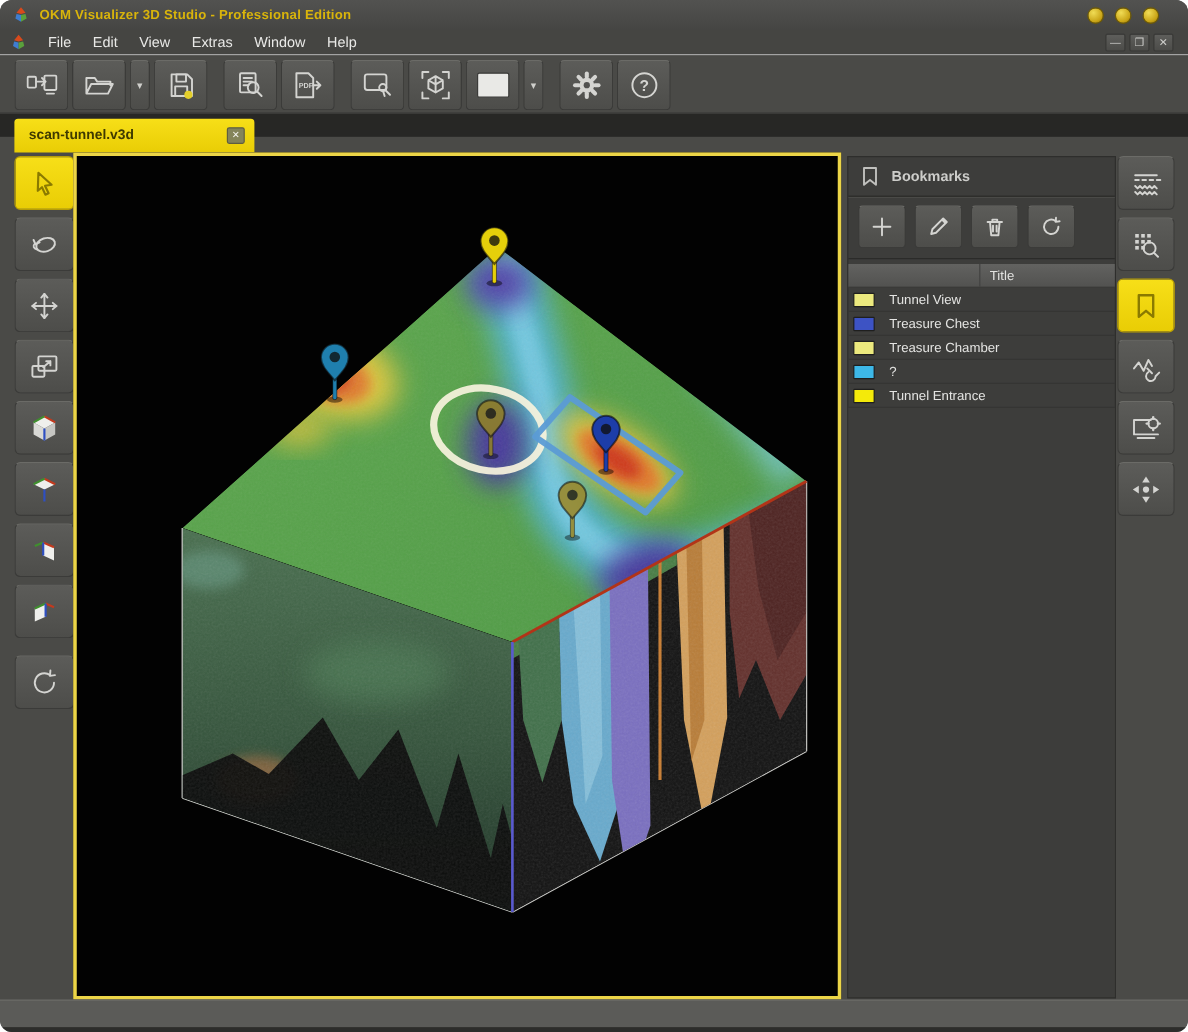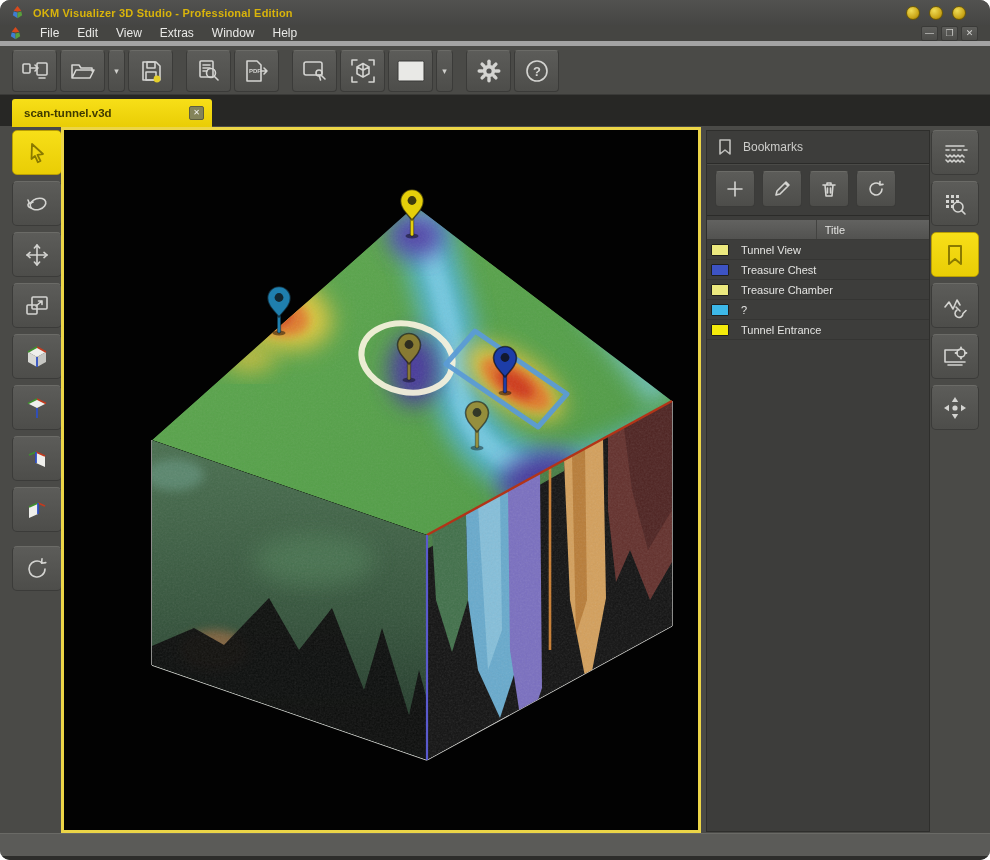--- a/index.html
+++ b/index.html
@@ -5,51 +5,51 @@
   html,body{margin:0;padding:0;background:#ffffff;}
   body{width:990px;height:860px;position:relative;font-family:"Liberation Sans",sans-serif;-webkit-font-smoothing:antialiased;}
   .window{position:absolute;left:0;top:0;width:990px;height:860px;background:#4a4a47;border-radius:10px;overflow:hidden;}
   
   .titlebar{position:absolute;left:0;top:0;width:100%;height:25px;background:linear-gradient(#525250,#454543);display:flex;align-items:center;padding:0 10px;box-sizing:border-box;}
   .app-icon{width:15px;height:15px;margin-right:8px;flex:0 0 auto;}
   .title-text{color:#d9b40b;font-size:11px;font-weight:bold;letter-spacing:.2px;}
   .tb-controls{margin-left:auto;display:flex;gap:9px;margin-right:14px;}
   .tb-ball{width:14px;height:14px;border-radius:50%;background:radial-gradient(circle at 35% 30%,#f0dc55,#c9a416 65%,#8a6d08);border:1px solid #6e5a05;box-sizing:border-box;}
   
-  .menubar{position:absolute;left:0;top:25px;width:100%;height:21px;background:#454542;display:flex;align-items:center;padding:0 8px;box-sizing:border-box;border-bottom:5px solid #a3a3a3;}
+  .menubar{position:absolute;left:0;top:25px;width:100%;height:21px;background:#454542;display:flex;align-items:center;padding:0 8px;box-sizing:border-box;border-bottom:1px solid #a3a3a3;}
   .menu-item{color:#e9e9e7;font-size:12px;padding:2px 9px;cursor:default;}
   .mdi-controls{margin-left:auto;display:flex;gap:3px;margin-right:4px;}
   .mdi-btn{width:17px;height:15px;background:linear-gradient(#5e5e5b,#4c4c49);border:1px solid #3a3a38;border-radius:2px;color:#cfcfcc;font-size:9px;line-height:13px;text-align:center;box-sizing:border-box;}
   
   .toolbar{position:absolute;left:0;top:47px;width:100%;height:47px;background:#4a4a47;display:flex;align-items:center;padding-left:12px;box-sizing:border-box;}
   .tool-group{display:flex;align-items:center;}
   .tool-sep{width:10px;}
   .tbtn{width:45px;height:42px;margin-right:3px;background:linear-gradient(#5c5c59,#4d4d4a);border:1px solid #3b3b39;border-top-color:#6b6b67;border-radius:4px;display:flex;align-items:center;justify-content:center;box-sizing:border-box;}
   .tbtn-narrow{width:17px;}
   .tbtn svg{display:block;}
   .drop-glyph{color:#cfcfcc;font-size:9px;}
   
-  .tabbar{position:absolute;left:0;top:94px;width:100%;height:32px;background:#272725;border-top:1px solid #3a3a38;box-sizing:border-box;}
+  .tabbar{position:absolute;left:0;top:94px;width:100%;height:20px;background:#272725;border-top:1px solid #3a3a38;box-sizing:border-box;}
   .tab{position:absolute;left:12px;top:4px;width:200px;height:28px;background:linear-gradient(#f7df18,#e9cd05);border-radius:3px 3px 0 0;display:flex;align-items:center;padding:0 8px 0 12px;box-sizing:border-box;}
   .tab-label{color:#3f3a00;font-size:11.5px;font-weight:bold;flex:1;}
   .tab-close{width:15px;height:14px;background:#84845a;border:1px solid #5e5e40;border-radius:2px;color:#f3f3ee;font-size:8px;line-height:12px;text-align:center;box-sizing:border-box;}
   
   .rail{position:absolute;display:flex;flex-direction:column;}
   .rail-left{left:12px;top:130px;width:50px;}
   .rail-right{left:931px;top:130px;width:48px;}
   .rbtn{width:100%;height:45px;margin-bottom:6px;background:linear-gradient(#5c5c59,#4d4d4a);border:1px solid #3b3b39;border-top-color:#6b6b67;border-radius:5px;display:flex;align-items:center;justify-content:center;box-sizing:border-box;}
   .rbtn.active{background:linear-gradient(#f7df18,#e9cd05);border-color:#b89e04;}
   .rail-gap{height:8px;flex:0 0 auto;}
   
   .viewport{position:absolute;left:61px;top:127px;width:640px;height:706px;border:3px solid #ecd547;background:#020202;box-sizing:border-box;}
   .viewport svg{display:block;}
   
   .panel{position:absolute;left:706px;top:130px;width:224px;height:702px;background:#3d3d3b;border:1px solid #2e2e2c;box-sizing:border-box;display:flex;flex-direction:column;}
   .panel-header{height:32px;display:flex;align-items:center;padding:0 10px;border-bottom:1px solid #2b2b29;box-shadow:0 1px 0 #4a4a47;}
-  .panel-title{color:#cdcdca;font-size:12px;font-weight:normal;margin-left:10px;}
+  .panel-title{color:#cdcdca;font-size:12px;font-weight:bold;margin-left:10px;}
   .panel-toolbar{display:flex;gap:7px;padding:7px 8px 8px 8px;border-bottom:1px solid #2b2b29;}
   .pbtn{width:40px;height:36px;background:linear-gradient(#5c5c59,#4d4d4a);border:1px solid #3b3b39;border-top-color:#6b6b67;border-radius:4px;display:flex;align-items:center;justify-content:center;box-sizing:border-box;}
   .table-head{height:19px;background:linear-gradient(#626260,#525250);border-bottom:1px solid #3a3a38;display:flex;align-items:center;margin-top:4px;justify-content:center;}
   .th-swatch-col{width:26px;height:100%;border-right:1px solid #434341;box-sizing:border-box;}
   .th-title{color:#e2e2e0;font-size:11px;padding-left:8px;}
   .bm-list{flex:0 0 auto;}
   .bm-row{height:19px;display:flex;align-items:center;border-bottom:1px solid #353533;}
   .bm-swatch-col{width:26px;display:flex;justify-content:center;}
   .bm-swatch{width:18px;height:12px;border:1px solid #1f1f1e;border-radius:1px;box-sizing:border-box;}
   .bm-title{color:#e4e4e2;font-size:11px;padding-left:8px;}

